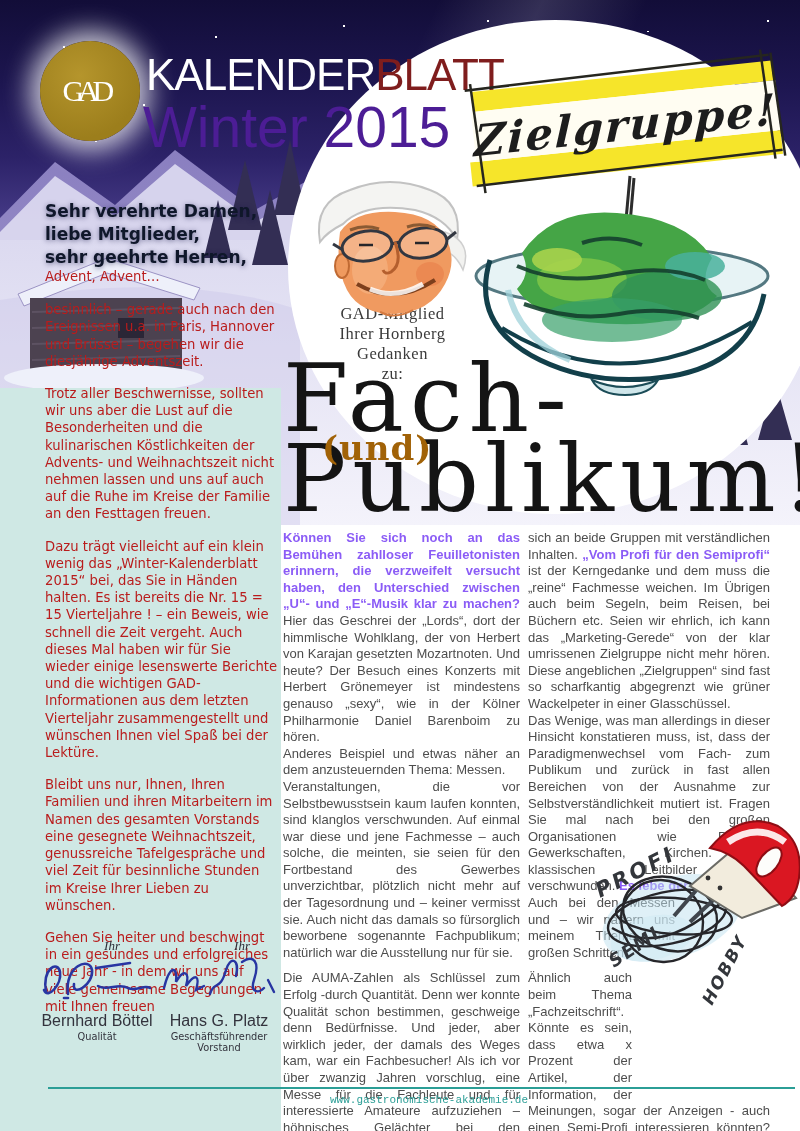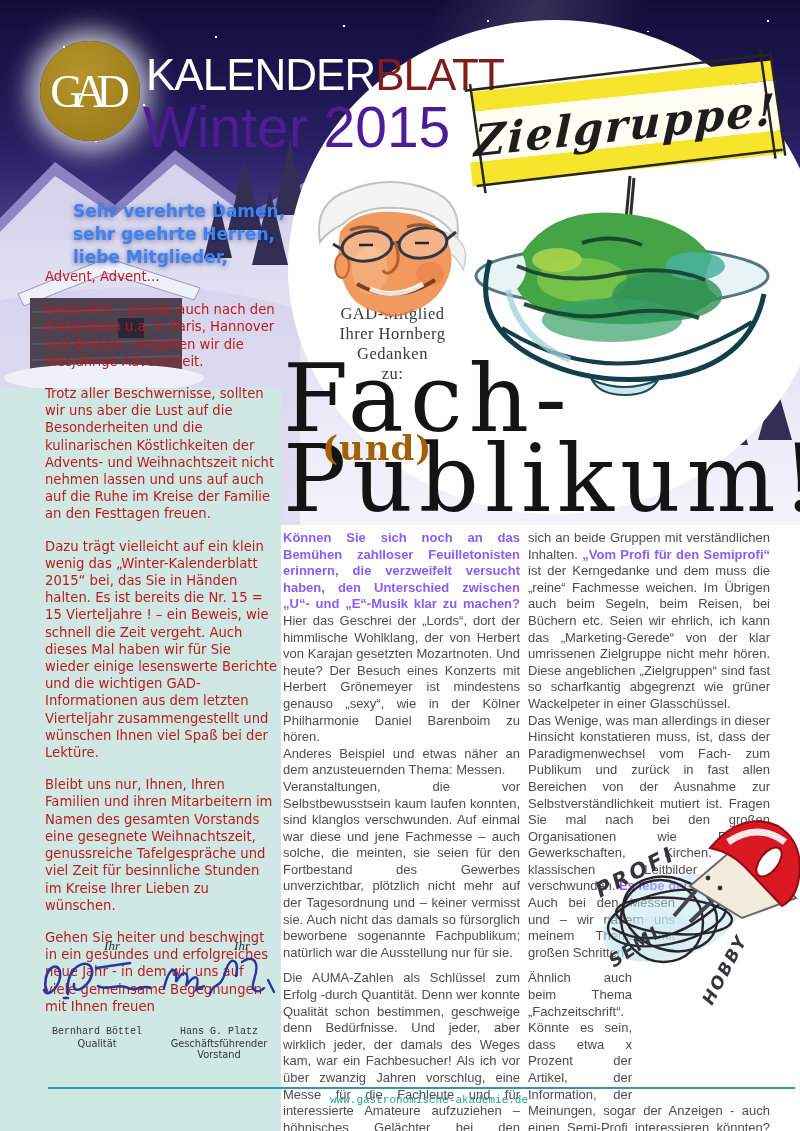--- a/index.html
+++ b/index.html
@@ -28,41 +28,41 @@
   .scene{position:absolute;left:0;top:0;}
   
   .white-ellipse{position:absolute;left:288px;top:20px;width:534px;height:494px;background:#fff;border-radius:50%;}
   
   .sidebar-bg{position:absolute;left:0;top:388px;width:281px;height:743px;background:#cfe8e4;}
   
   .logo-circle{position:absolute;left:40px;top:41px;width:100px;height:100px;border-radius:50%;
     background:radial-gradient(circle at 40% 35%,#b5952c,#9c7e1c 70%);
     box-shadow:0 0 26px 10px rgba(255,255,255,.75);
     display:flex;align-items:center;justify-content:center;}
-  .logo-mono{font-family:"Liberation Serif",serif;font-size:46px;color:#fff;letter-spacing:-0.22em;
+  .logo-mono{font-family:"Liberation Serif",serif;font-size:30px;color:#fff;letter-spacing:-0.22em;
     padding-right:10px;font-weight:400;}
   .masthead{position:absolute;left:146px;top:50px;font-size:44px;letter-spacing:-1px;color:#fff;
     font-family:"Liberation Sans",sans-serif;font-weight:400;white-space:nowrap;}
   .masthead .black{color:#7f1d1d;}
   .issue{position:absolute;left:143px;top:94px;font-size:57px;color:#4c1d95;white-space:nowrap;
     font-family:"Liberation Sans",sans-serif;}
   
-  .salutation{position:absolute;left:45px;top:200px;width:235px;color:#3b82f6;font-weight:bold;
+  .salutation{position:absolute;left:45px;top:200px;width:235px;color:#0f172a;font-weight:bold;
     font-family:"DejaVu Sans",sans-serif;font-size:17px;line-height:23px;
-    text-shadow:0 1px 5px rgba(20,20,70,.55);margin-left:28px;}
+    text-shadow:0 1px 5px rgba(20,20,70,.55);}
   .sidebar-copy{position:absolute;left:45px;top:268px;width:233px;color:#b91c1c;
     font-family:"DejaVu Sans",sans-serif;font-size:13.2px;line-height:17.2px;}
   .sidebar-copy .lead{margin:0 0 16px 0;}
   .sidebar-copy p{margin:0 0 15px 0;}
   
   .sig-block{position:absolute;left:38px;top:938px;width:242px;height:146px;}
   .sig{position:absolute;top:0;width:118px;text-align:center;}
   .sig.left{left:0;} .sig.right{left:122px;}
   .sig .ihr{font-family:"Liberation Serif",serif;font-style:italic;font-size:13px;color:#2e2e38;}
-  .sig .name{font-family:Liberation Mono, monospace;font-size:10px;color:#33333d;margin-top:16px;}
+  .sig .name{font-family:Liberation Sans, sans-serif;font-size:16px;color:#33333d;margin-top:2px;}
   .sig .role{font-family:"DejaVu Sans",sans-serif;font-size:9.8px;color:#33333d;margin-top:1px;}
   
   .kicker{position:absolute;left:300px;top:304px;width:185px;text-align:center;
     font-family:"Liberation Serif",serif;font-size:16.5px;line-height:20px;color:#3a3a3a;letter-spacing:.5px;}
   .headline1{position:absolute;left:283px;top:352px;font-family:"DejaVu Serif",serif;font-size:94px;
     line-height:1;color:#141414;letter-spacing:6px;white-space:nowrap;z-index:5;}
   .headline2{position:absolute;left:283px;top:432px;font-family:"DejaVu Serif",serif;font-size:94px;
     line-height:1;color:#141414;letter-spacing:6px;white-space:nowrap;z-index:5;}
   .headline-und{position:absolute;left:322px;top:428px;font-family:"DejaVu Serif",serif;font-size:34px;
     color:#a16207;z-index:6;letter-spacing:1px;font-weight:bold;}
@@ -201,22 +201,22 @@
   </svg>
 
   <div class="logo-circle">
     <span class="logo-mono">GAD</span>
   </div>
   <div class="masthead"><span>KALENDER</span><span class="black">BLATT</span></div>
   <div class="issue">Winter 2015</div>
 
   <div class="salutation">
       <div>Sehr verehrte Damen,</div>
+      <div>liebe Mitglieder,</div>
       <div>sehr geehrte Herren,</div>
-      <div>liebe Mitglieder,</div>
     </div>
   <div class="sidebar-copy">
     <div class="lead">Advent, Advent…</div>
     <div>
         <p>besinnlich – gerade auch nach den Ereignissen u.a. in Paris, Hannover und Brüssel – begehen wir die diesjährige Adventszeit.</p>
         <p>Trotz aller Beschwernisse, sollten wir uns aber die Lust auf die Besonderheiten und die kulinarischen Köstlichkeiten der Advents- und Weihnachtszeit nicht nehmen lassen und uns auf auch auf die Ruhe im Kreise der Familie an den Festtagen freuen.</p>
         <p>Dazu trägt vielleicht auf ein klein wenig das „Winter-Kalenderblatt 2015“ bei, das Sie in Händen halten. Es ist bereits die Nr. 15 = 15 Vierteljahre ! – ein Beweis, wie schnell die Zeit vergeht. Auch dieses Mal haben wir für Sie wieder einige lesenswerte Berichte und die wichtigen GAD-Informationen aus dem letzten Vierteljahr zusammengestellt und wünschen Ihnen viel Spaß bei der Lektüre.</p>
         <p>Bleibt uns nur, Ihnen, Ihren Familien und ihren Mitarbeitern im Namen des gesamten Vorstands eine gesegnete Weihnachtszeit, genussreiche Tafelgespräche und viel Zeit für besinnliche Stunden im Kreise Ihrer Lieben zu wünschen.</p>
         <p>Gehen Sie heiter und beschwingt in ein gesundes und erfolgreiches neue Jahr - in dem wir uns auf viele gemeinsame Begegnungen mit Ihnen freuen</p>
       </div>

